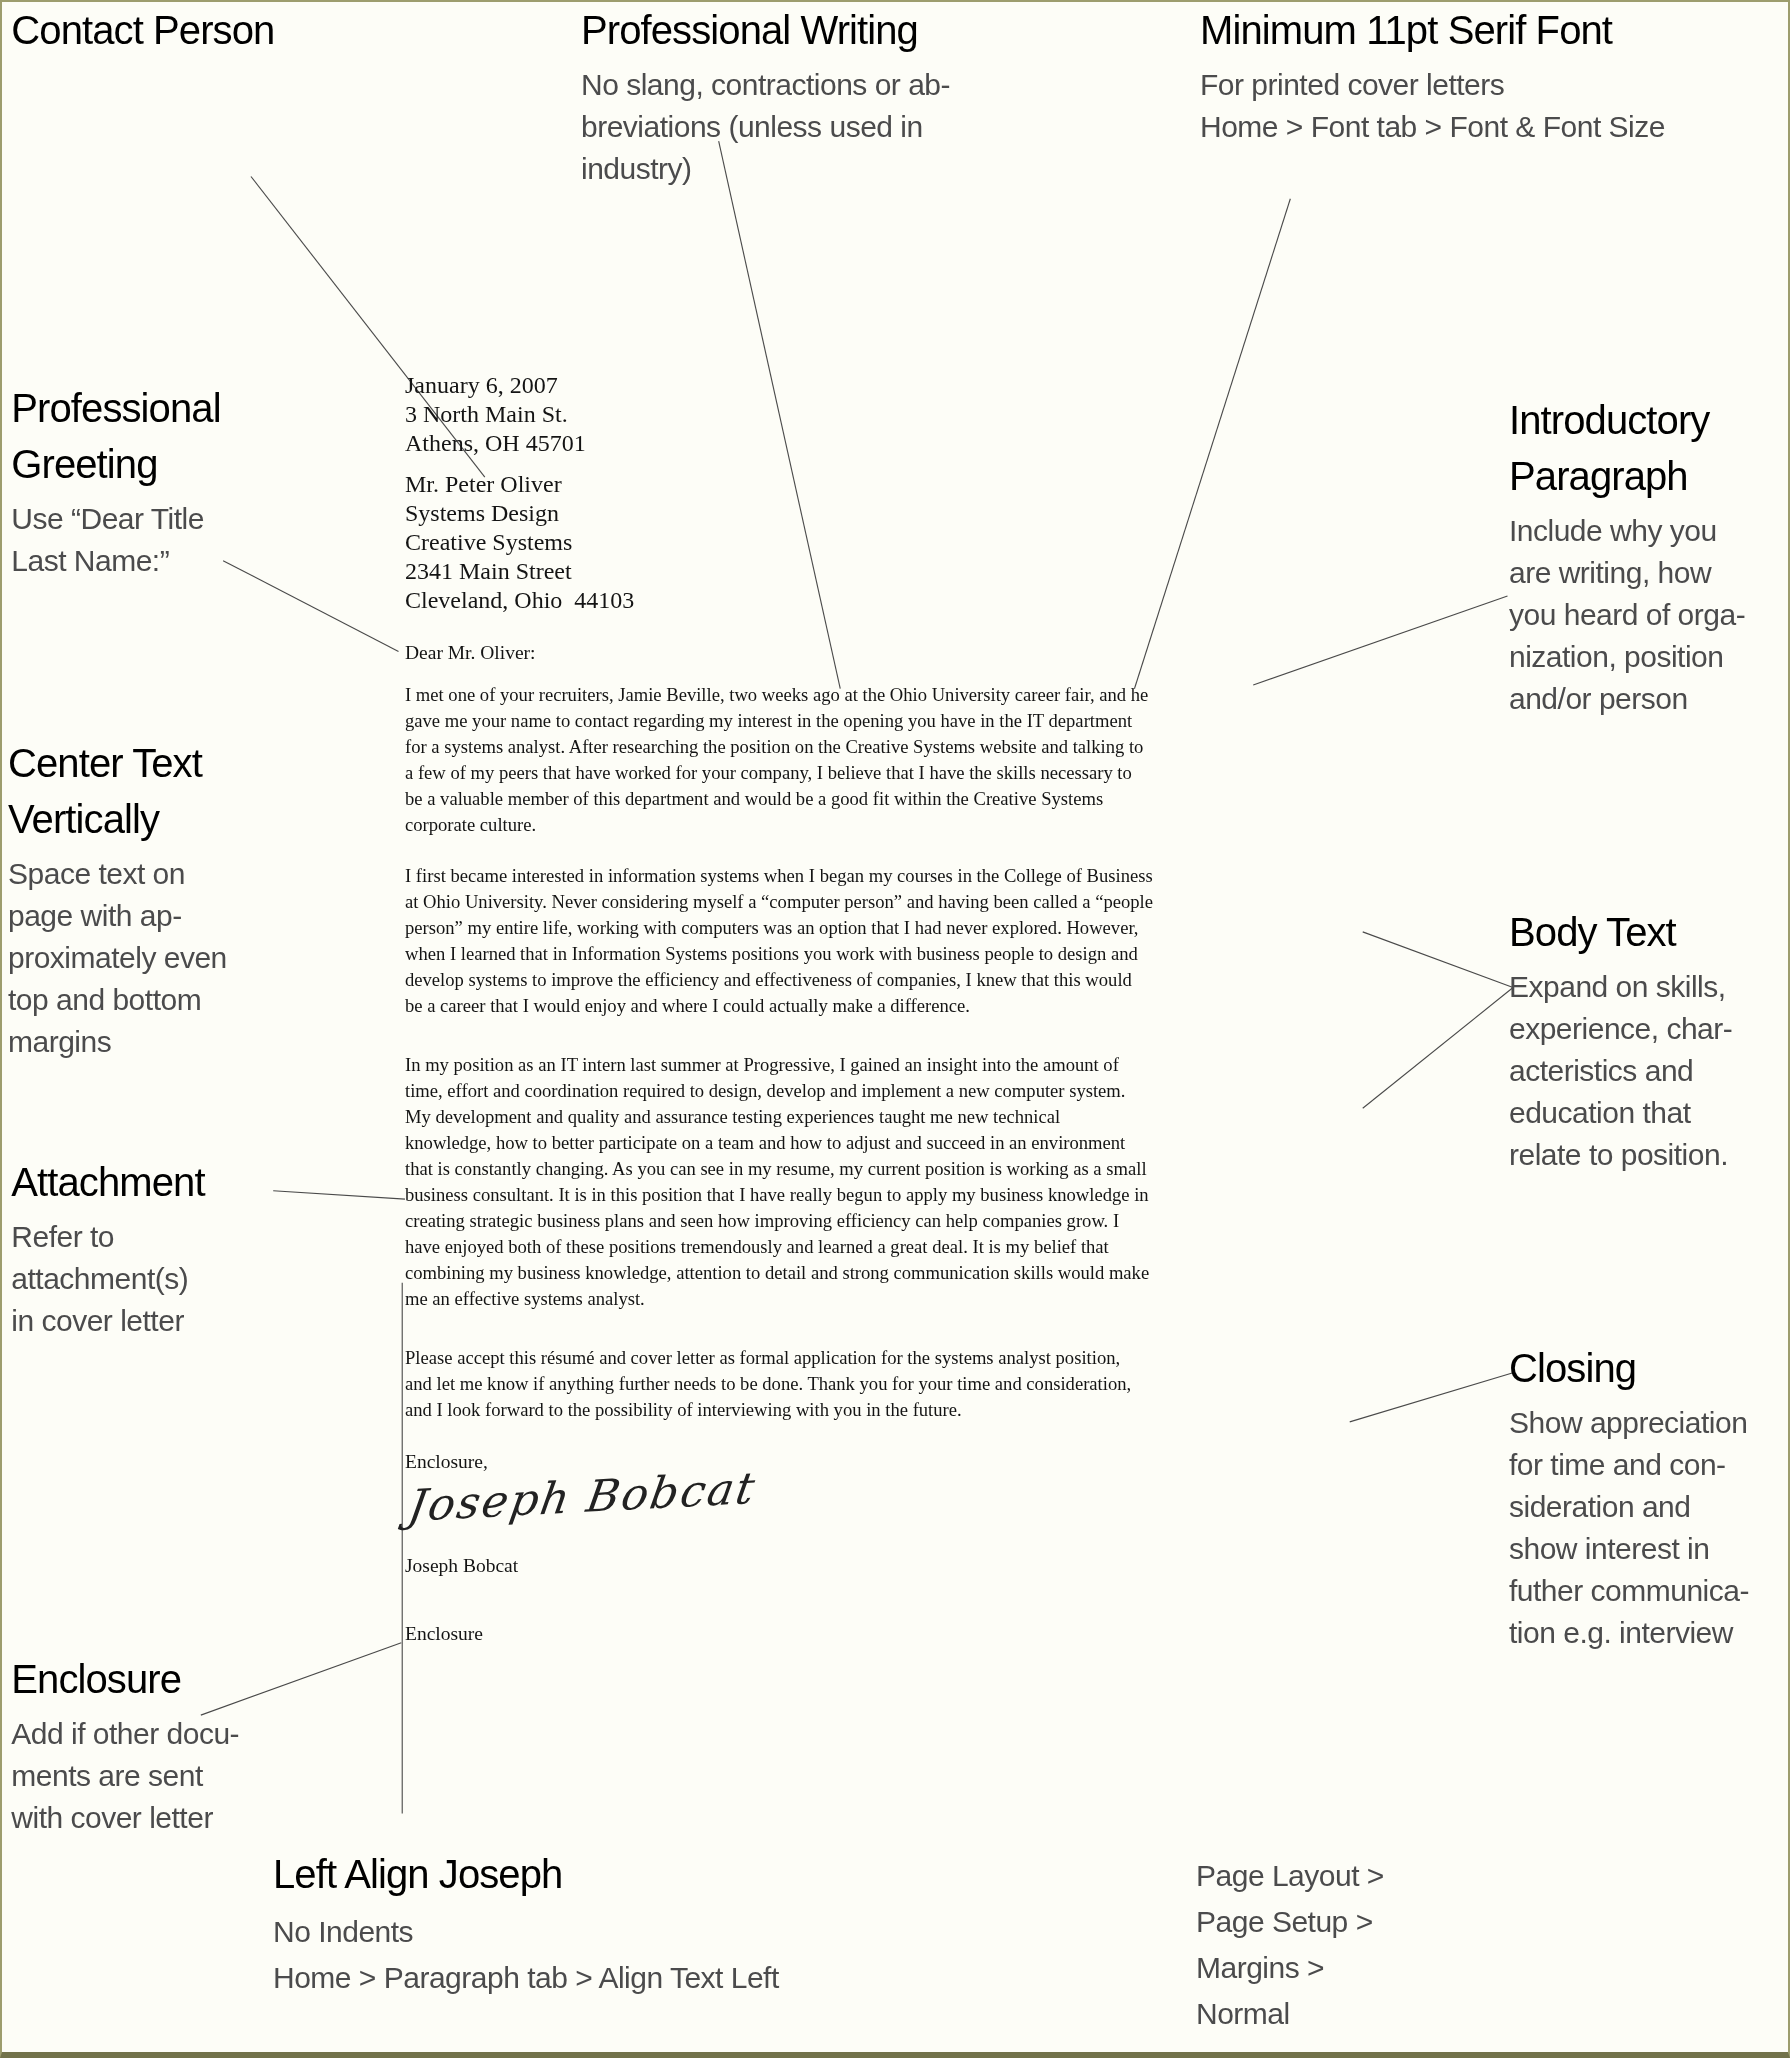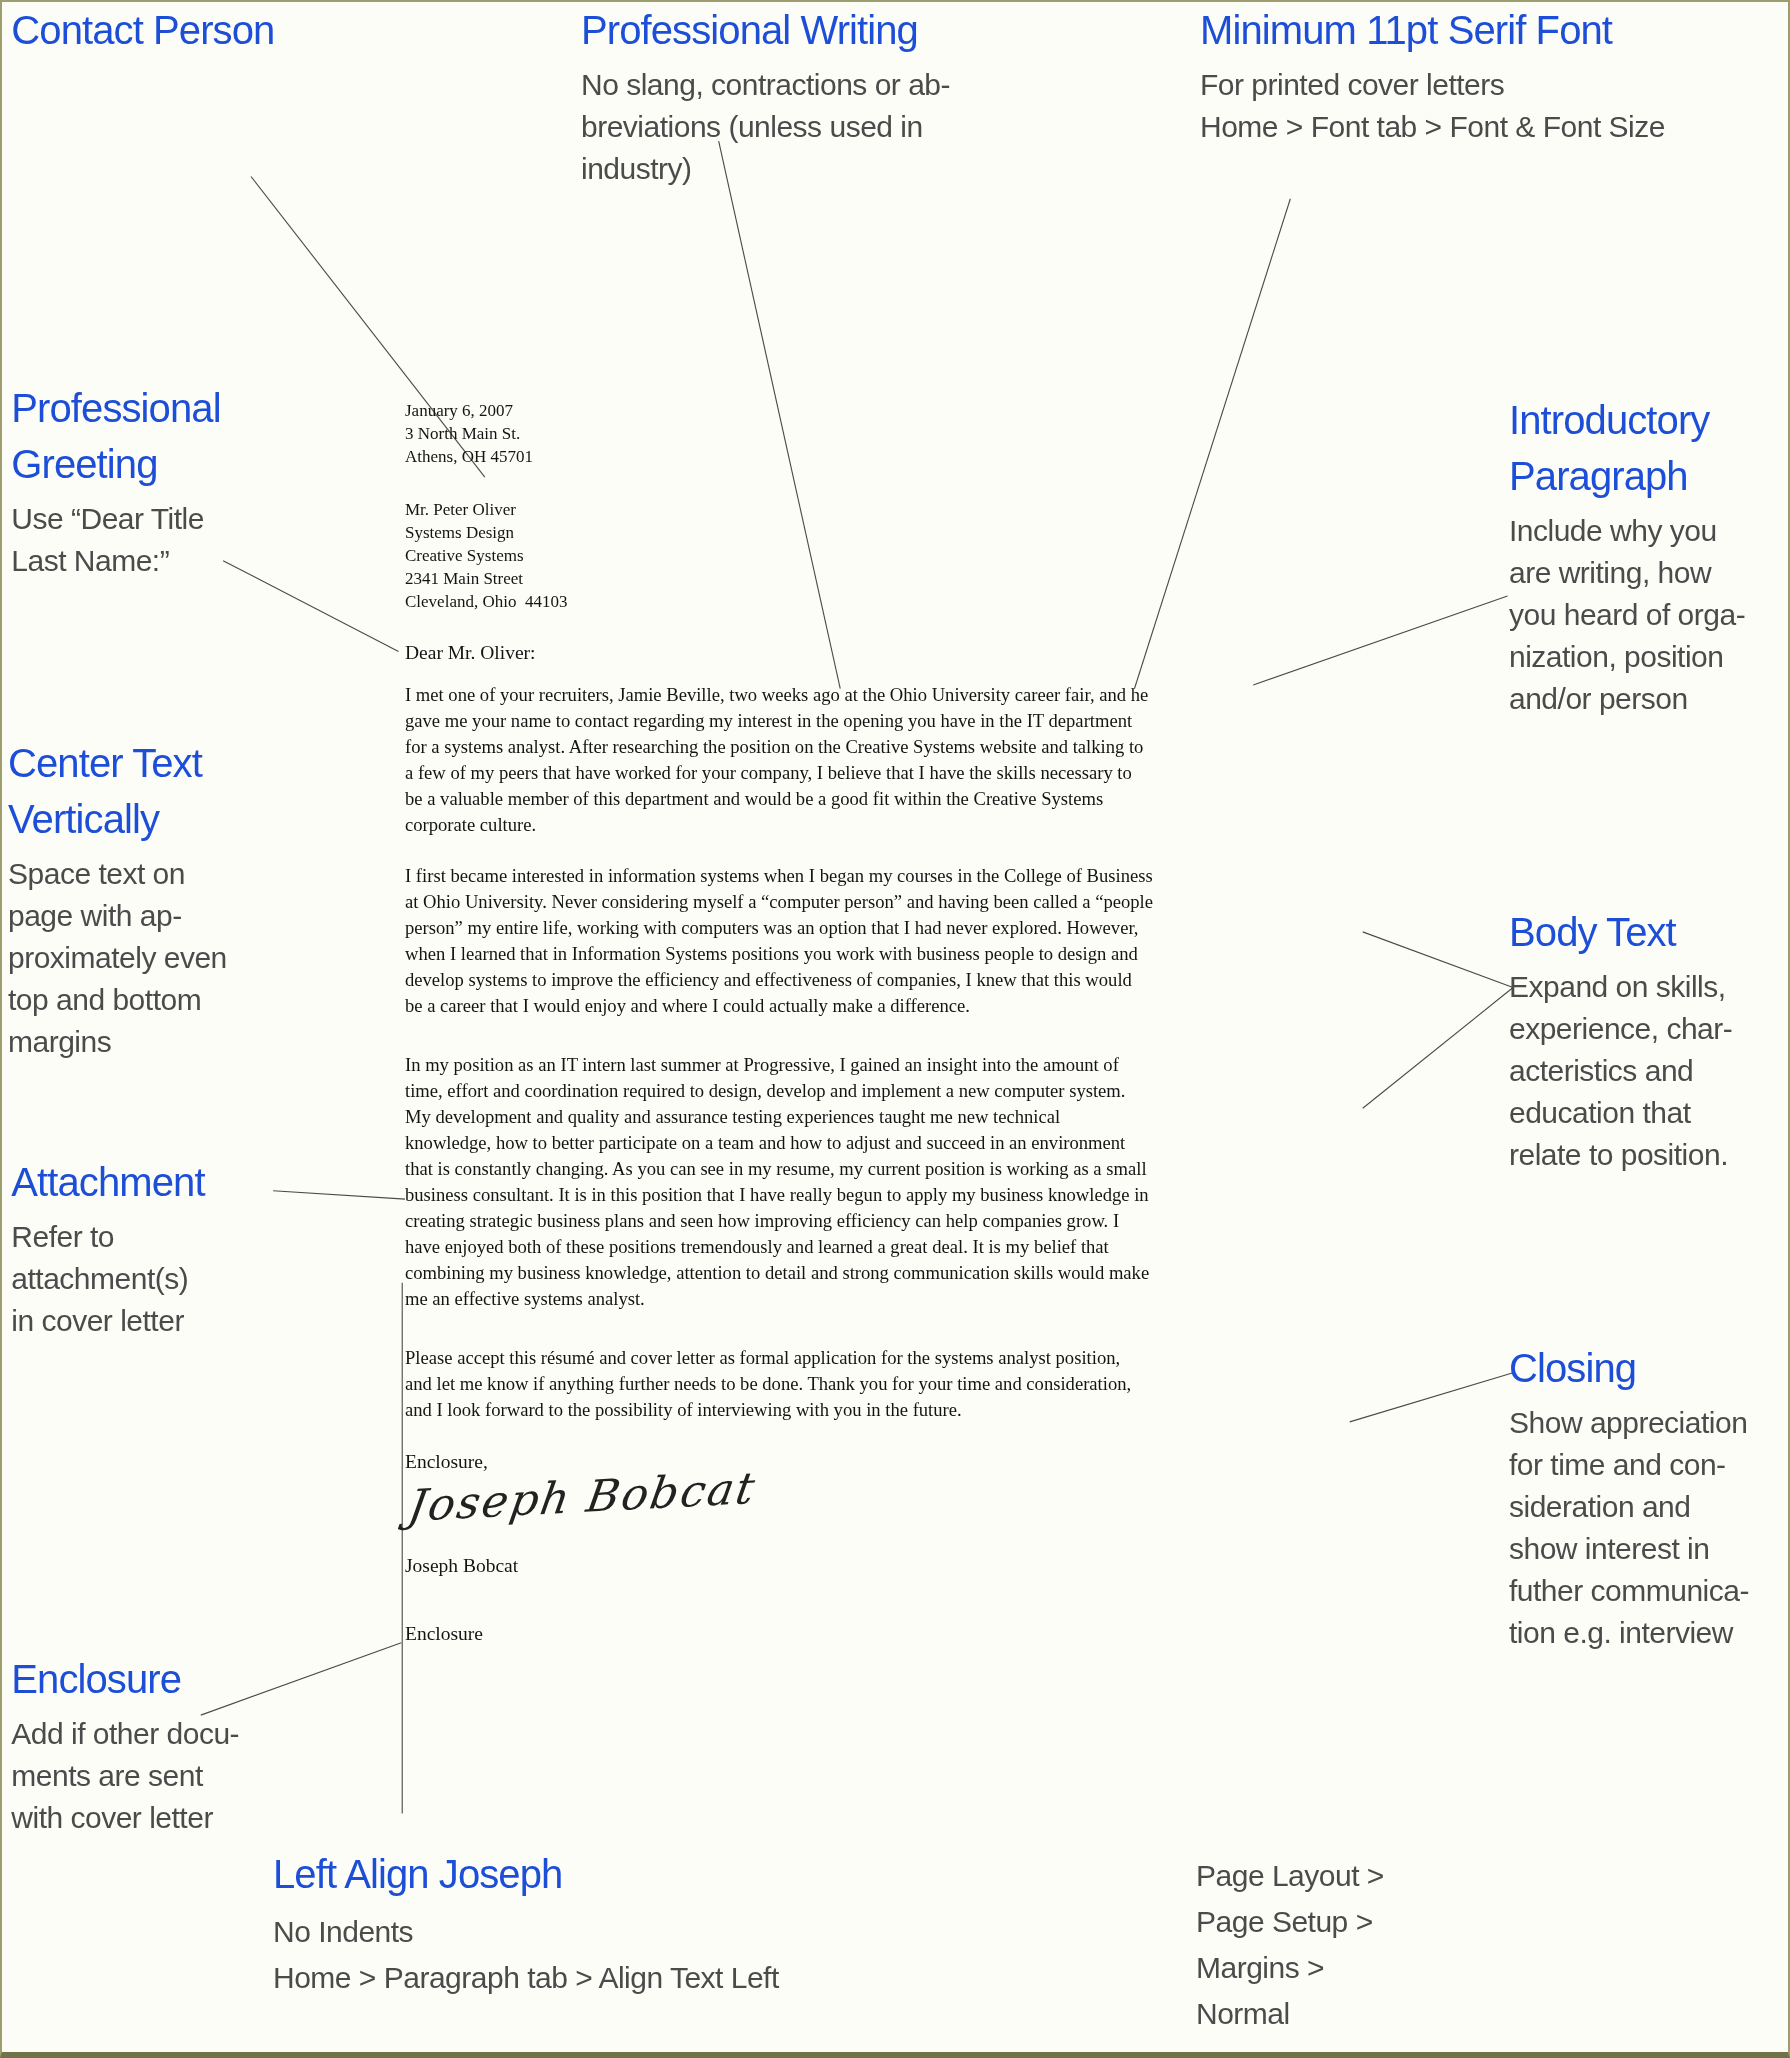--- a/index.html
+++ b/index.html
@@ -15,32 +15,32 @@
   }
   svg.connectors {
     position:absolute; left:0; top:0; width:100%; height:100%;
     pointer-events:none;
   }
   svg.connectors line { stroke:#4a4a4a; stroke-width:1.2; }
 
   .ann { position:absolute; color:#4b4b4c; }
   .ann-title {
     font-size:40px; line-height:56px; letter-spacing:-0.9px;
-    white-space:pre-wrap; font-weight:400; color:#1d4ed8;
+    white-space:pre-wrap; font-weight:400; color:#000000;
   }
   .ann-body {
     font-size:30px; line-height:42px; letter-spacing:-0.5px;
     white-space:pre-wrap; margin-top:5.6px;
   }
   .ann-bottom .ann-body { line-height:46px; margin-top:7.4px; }
 
   .letter { position:absolute; left:403px; top:0; width:997px;
     font-family:"Liberation Serif", serif; color:#141414; }
   .l-block { position:absolute; left:0; white-space:pre-wrap;
-    font-size:17px; line-height:23px;margin-top:28px; }
+    font-size:24px; line-height:29px; }
   .l-para { position:absolute; left:0; white-space:pre-wrap;
     font-size:18.6px; line-height:26px; width:997px; }
   .l-line { position:absolute; left:0; font-size:19.5px; line-height:26px; }
   .signature {
     position:absolute; left:0; top:1478px;
     font-family:"DejaVu Serif", serif; font-style:italic;
     font-size:44px; color:#222;
     transform:skewX(-12deg) rotate(-3deg); transform-origin:left bottom;
     letter-spacing:1.9px;
   }

